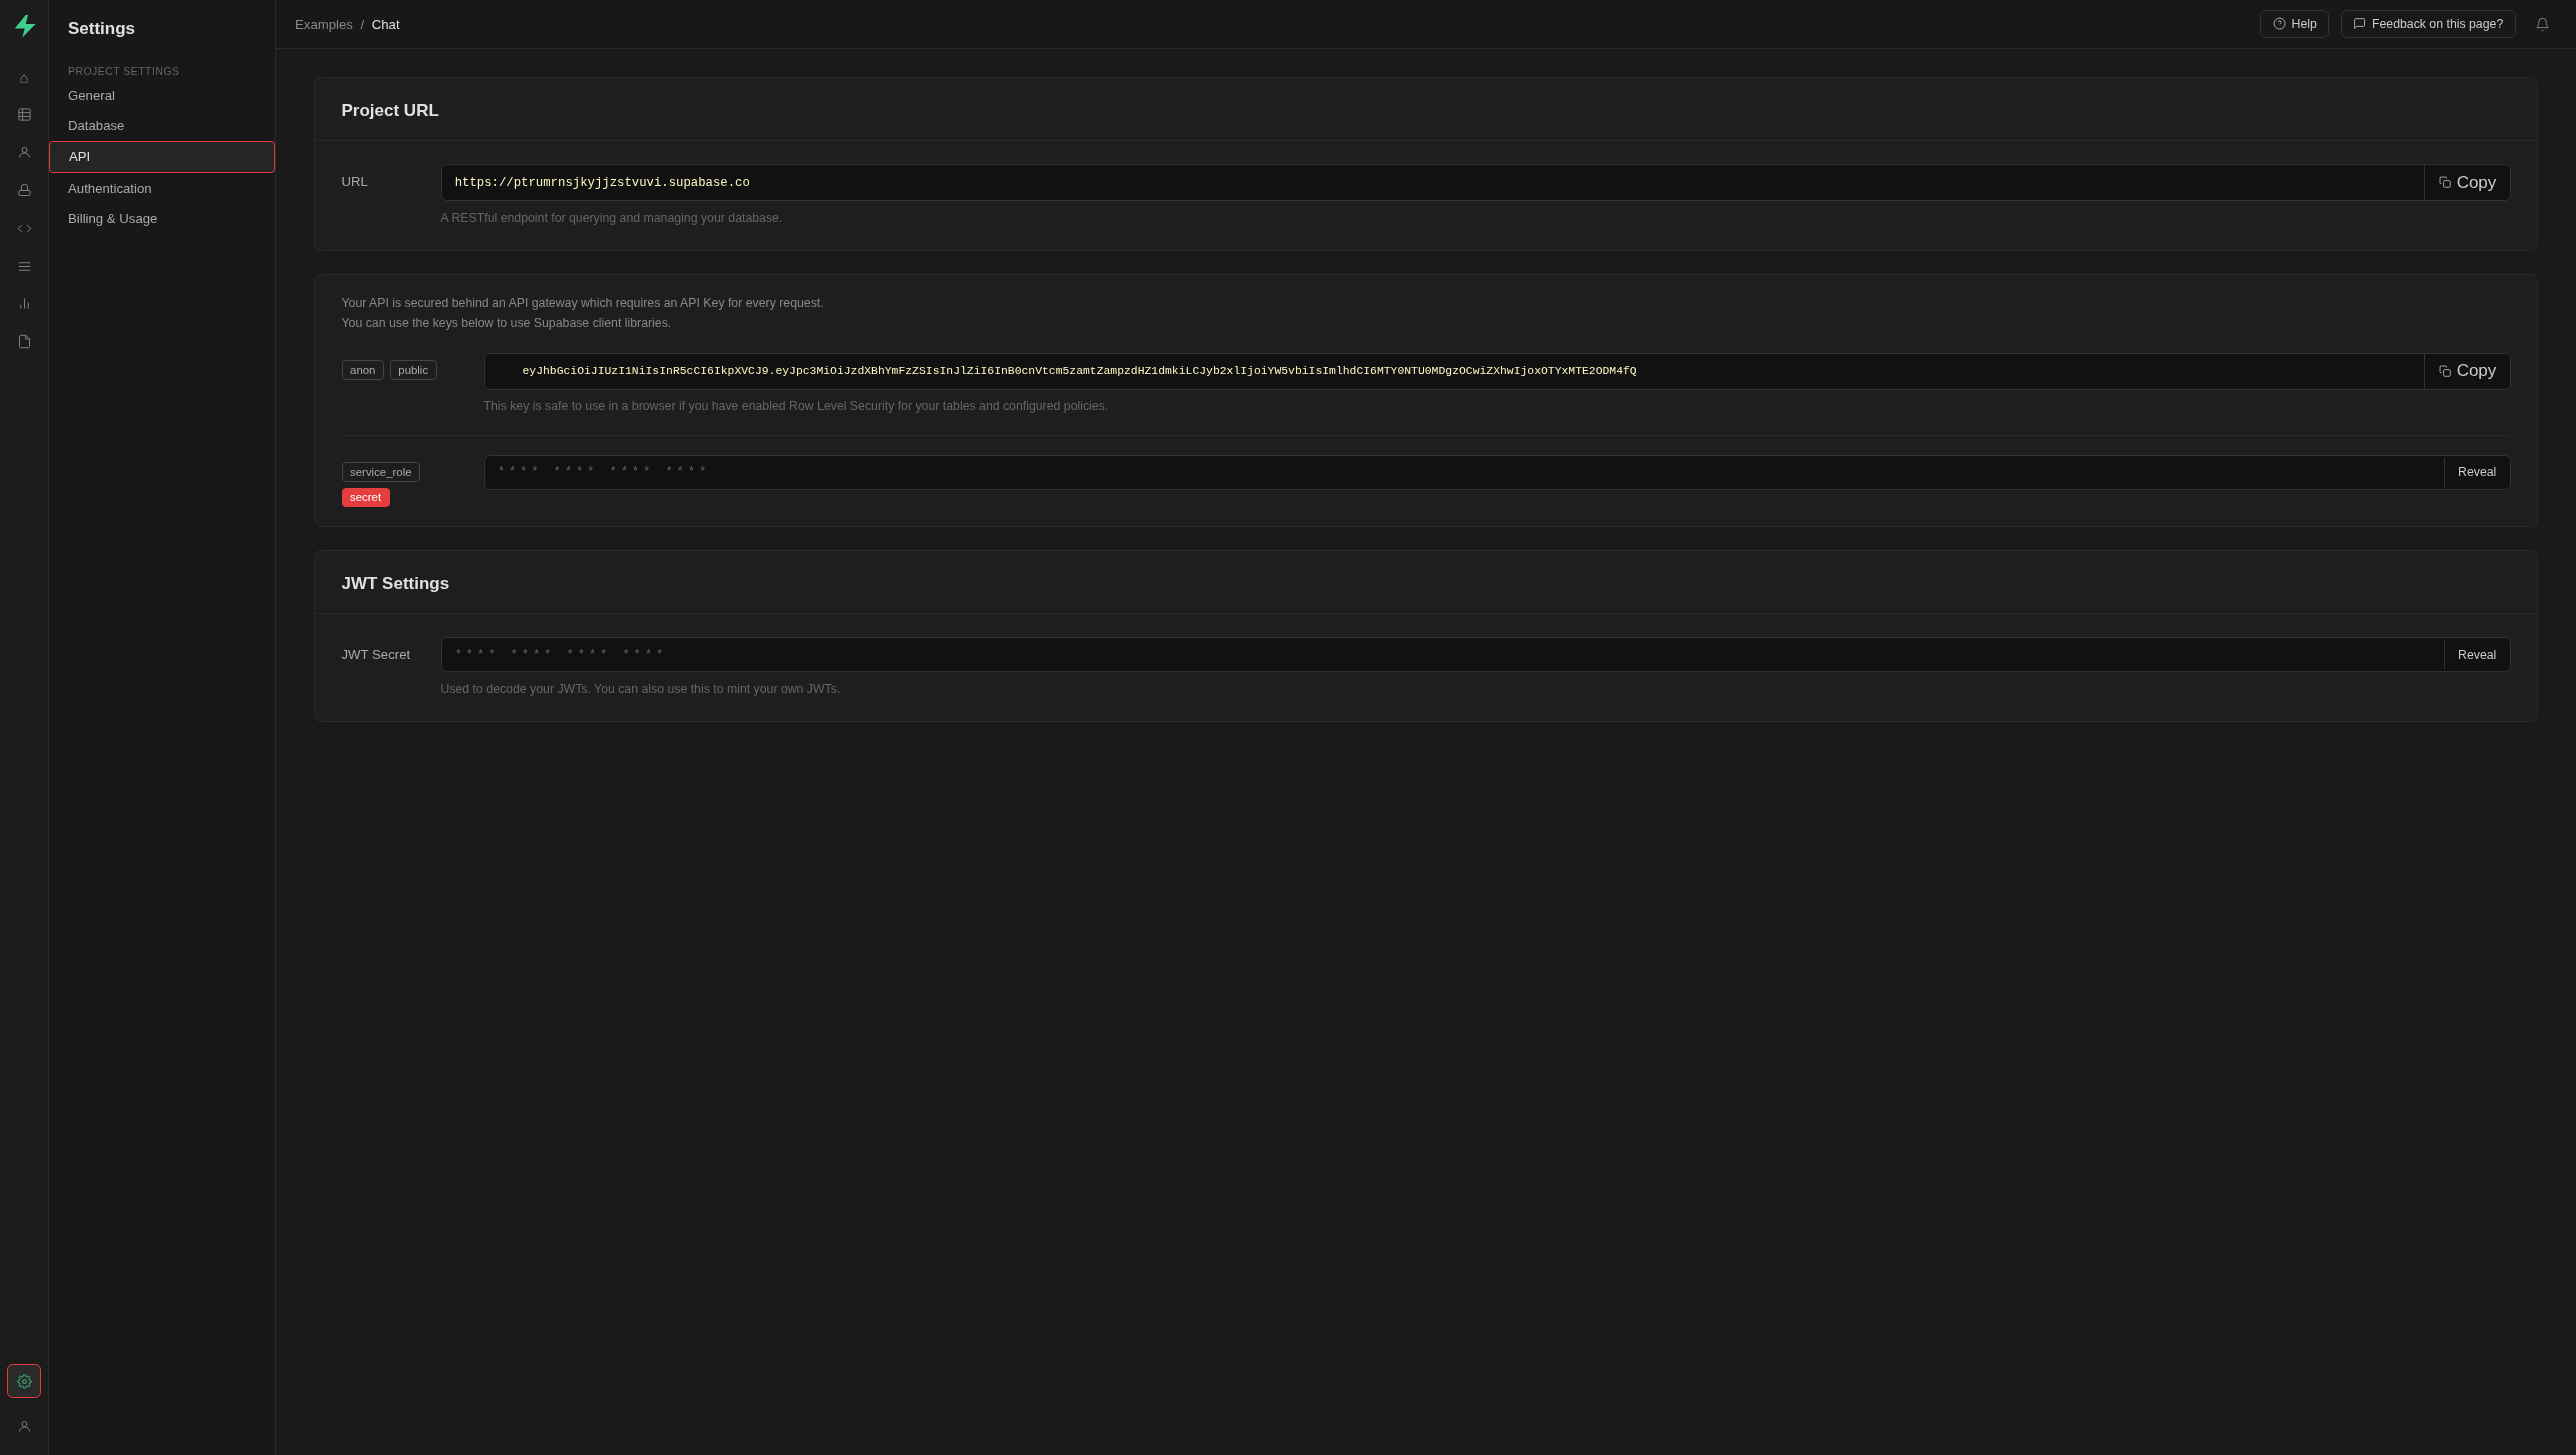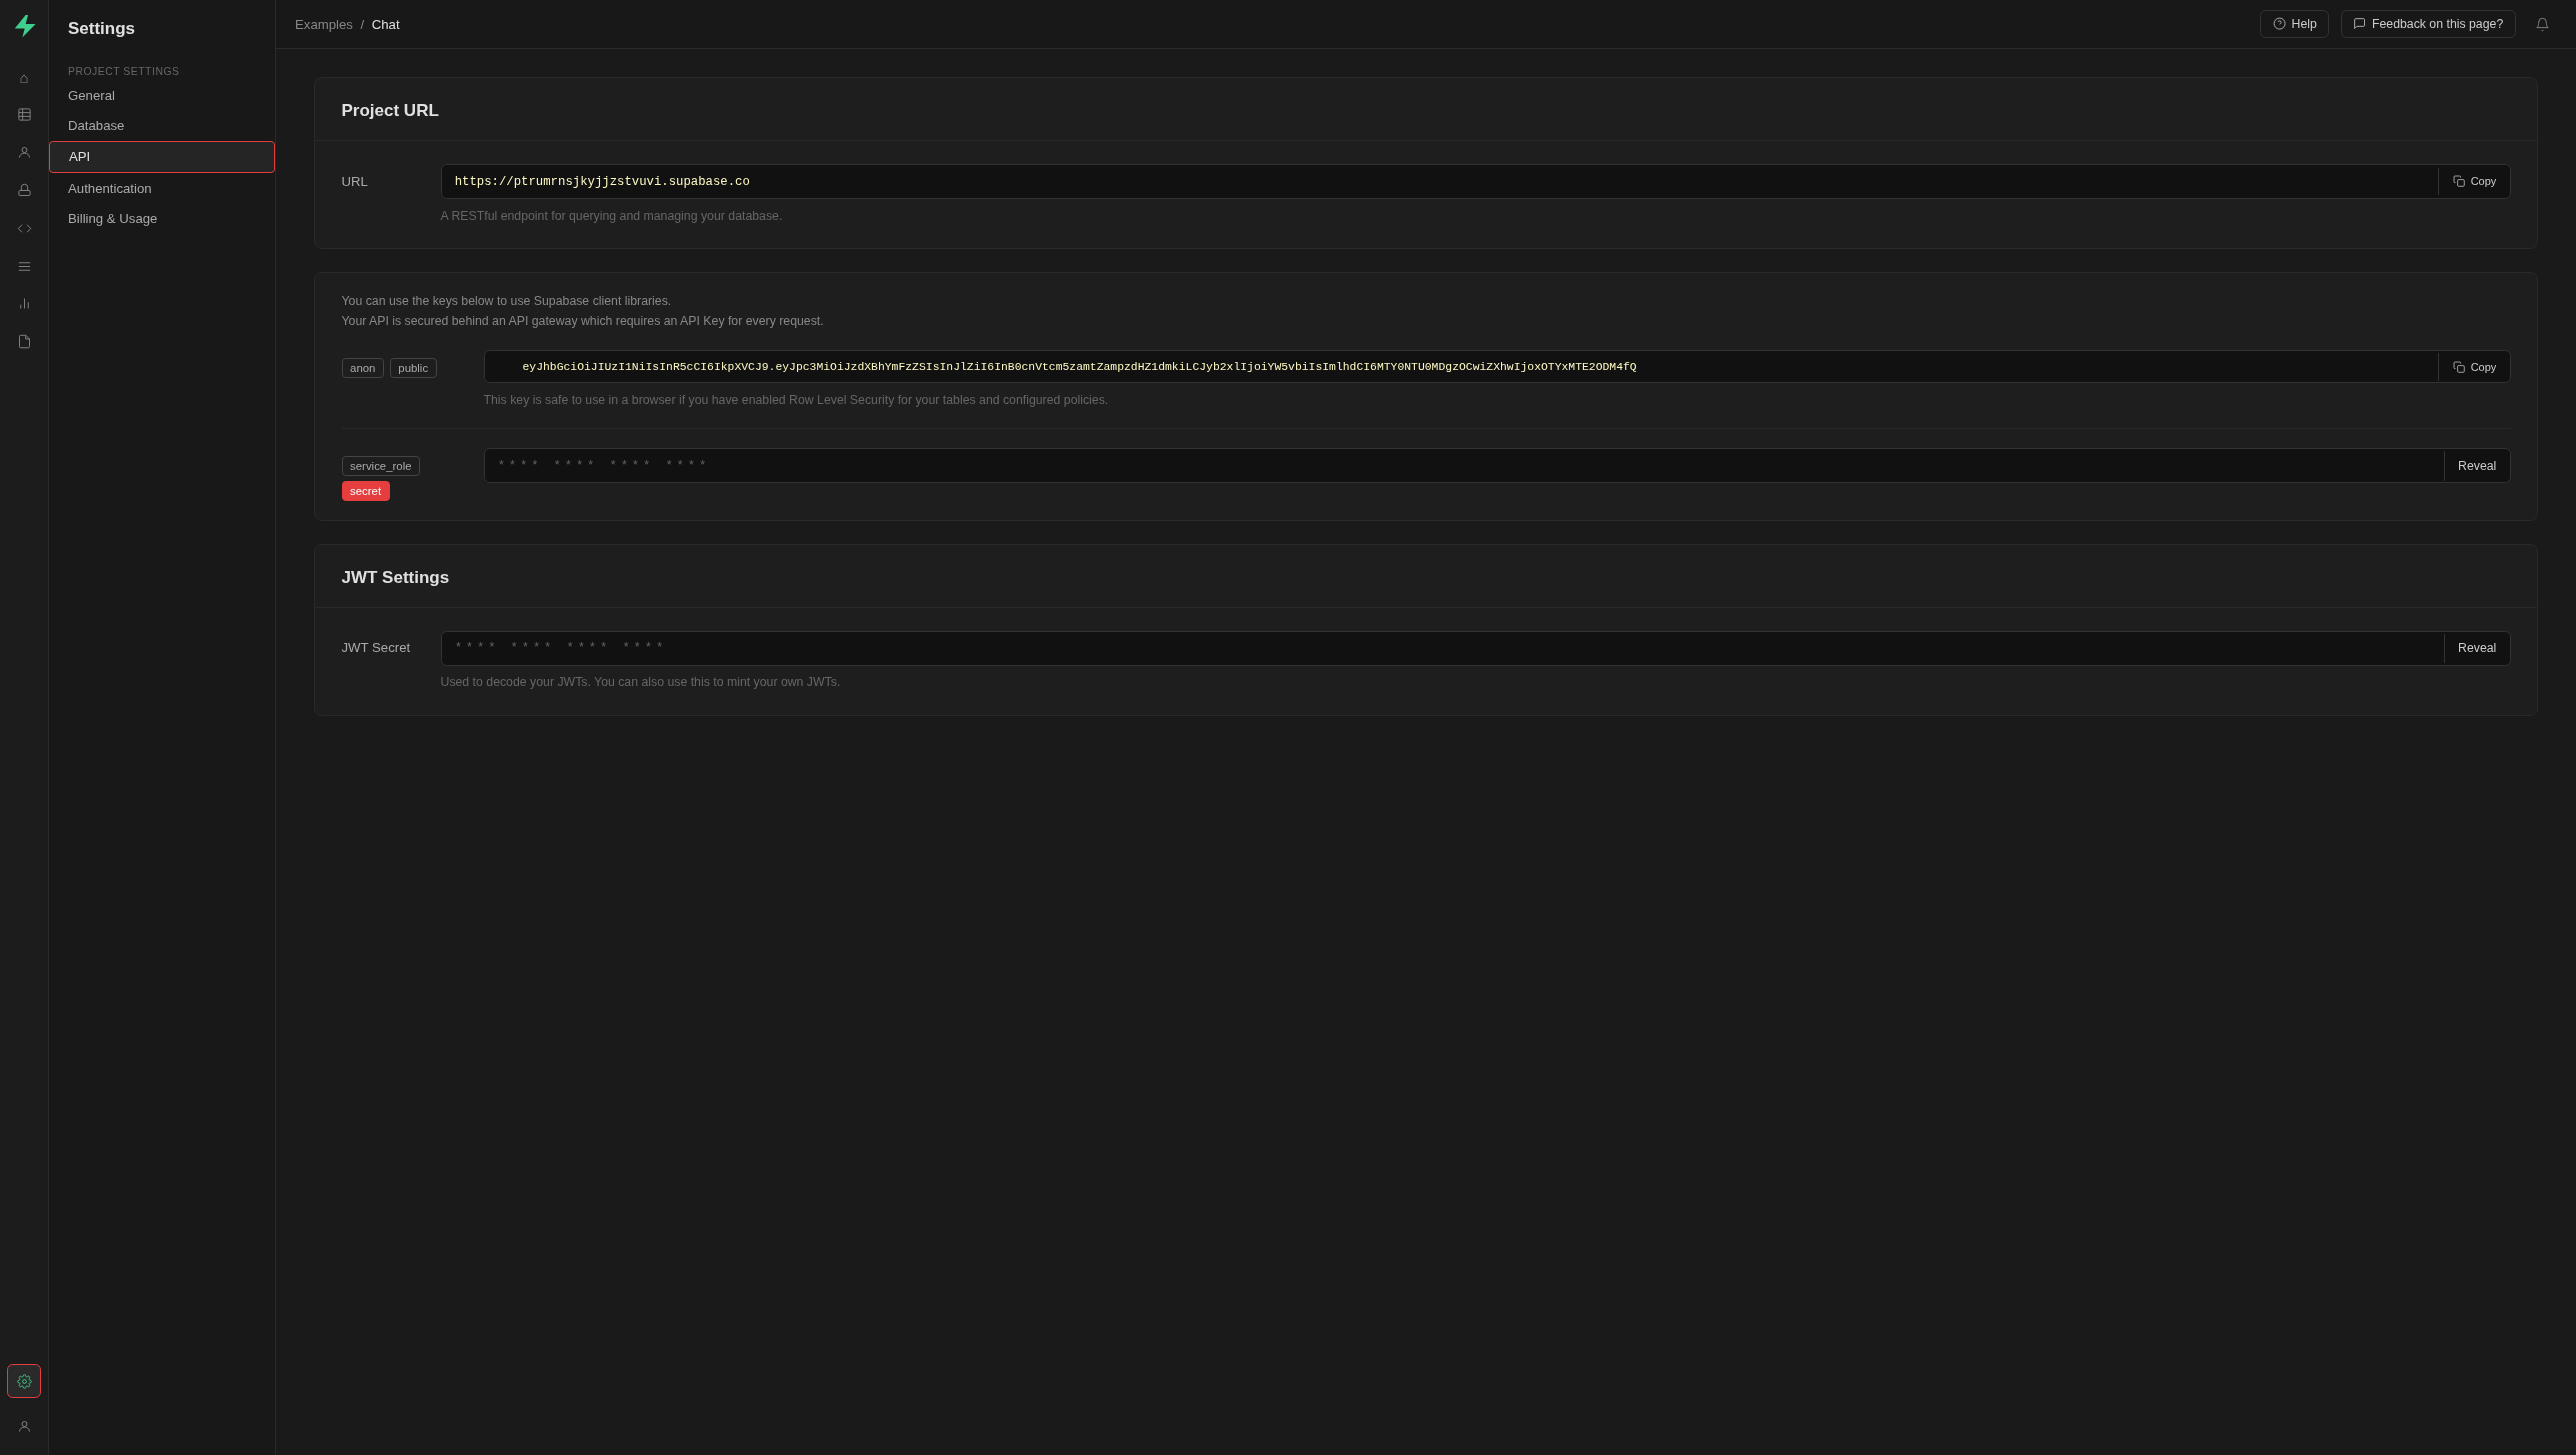--- a/index.html
+++ b/index.html
@@ -220,21 +220,21 @@
     }
     .copy-btn {
       display: flex;
       align-items: center;
       gap: 5.7px;
       padding: 7.6px 13.2px;
       background: transparent;
       border: none;
       border-left: 0.9px solid #333;
       color: #ccc;
-      font-size: 11px;
+      font-size: 17px;
       cursor: pointer;
       white-space: nowrap;
       margin-left: 20px;
     }
     .reveal-btn {
       padding: 7.6px 13.2px;
       background: transparent;
       border: none;
       border-left: 0.9px solid #333;
       color: #ccc;
@@ -437,22 +437,22 @@
             </div>
             <div class="field-hint">A RESTful endpoint for querying and managing your database.</div>
           </div>
         </div>
       </div>
     </div>
 
     <div class="section-card">
       <div class="api-keys-section-body">
         <div class="api-keys-desc">
+          <div>Your API is secured behind an API gateway which requires an API Key for every request.</div>
           <div>You can use the keys below to use Supabase client libraries.</div>
-          <div>Your API is secured behind an API gateway which requires an API Key for every request.</div>
         </div>
 
         <div class="api-key-row">
           <div class="tag-group">
             <span class="tag">anon</span>
             <span class="tag">public</span>
           </div>
           <div class="field-content">
             <div class="input-with-btn">
               <input class="input-value" readonly="" style="font-size: 11.4px; padding-left: 38px;" value="eyJhbGciOiJIUzI1NiIsInR5cCI6IkpXVCJ9.eyJpc3MiOiJzdXBhYmFzZSIsInJlZiI6InB0cnVtcm5zamtZampzdHZ1dmkiLCJyb2xlIjoiYW5vbiIsImlhdCI6MTY0NTU0MDgzOCwiZXhwIjoxOTYxMTE2ODM4fQ">

